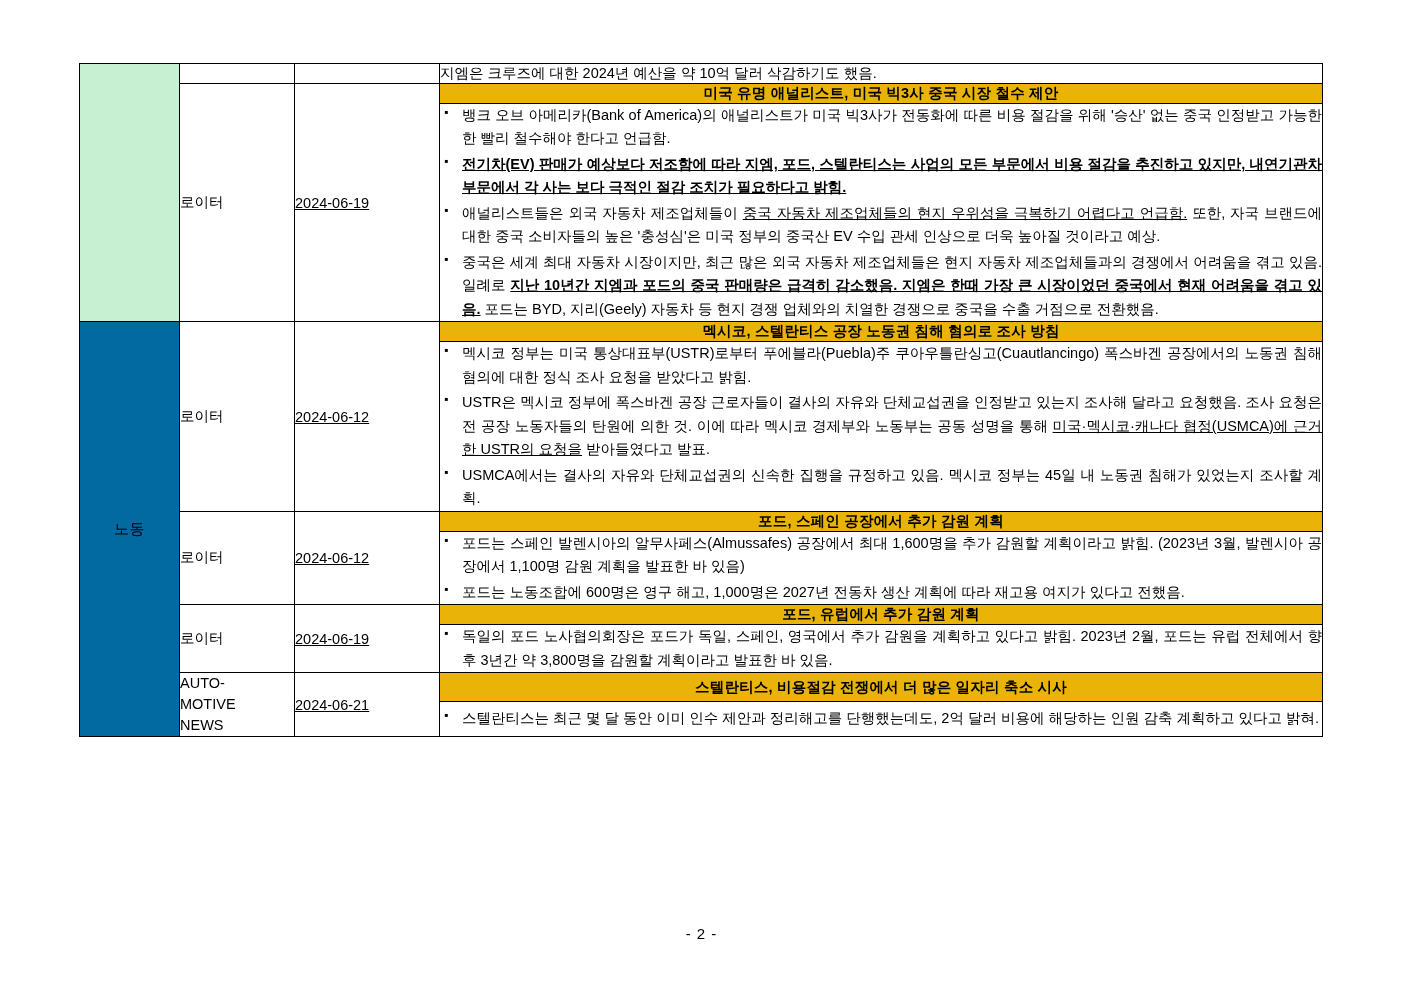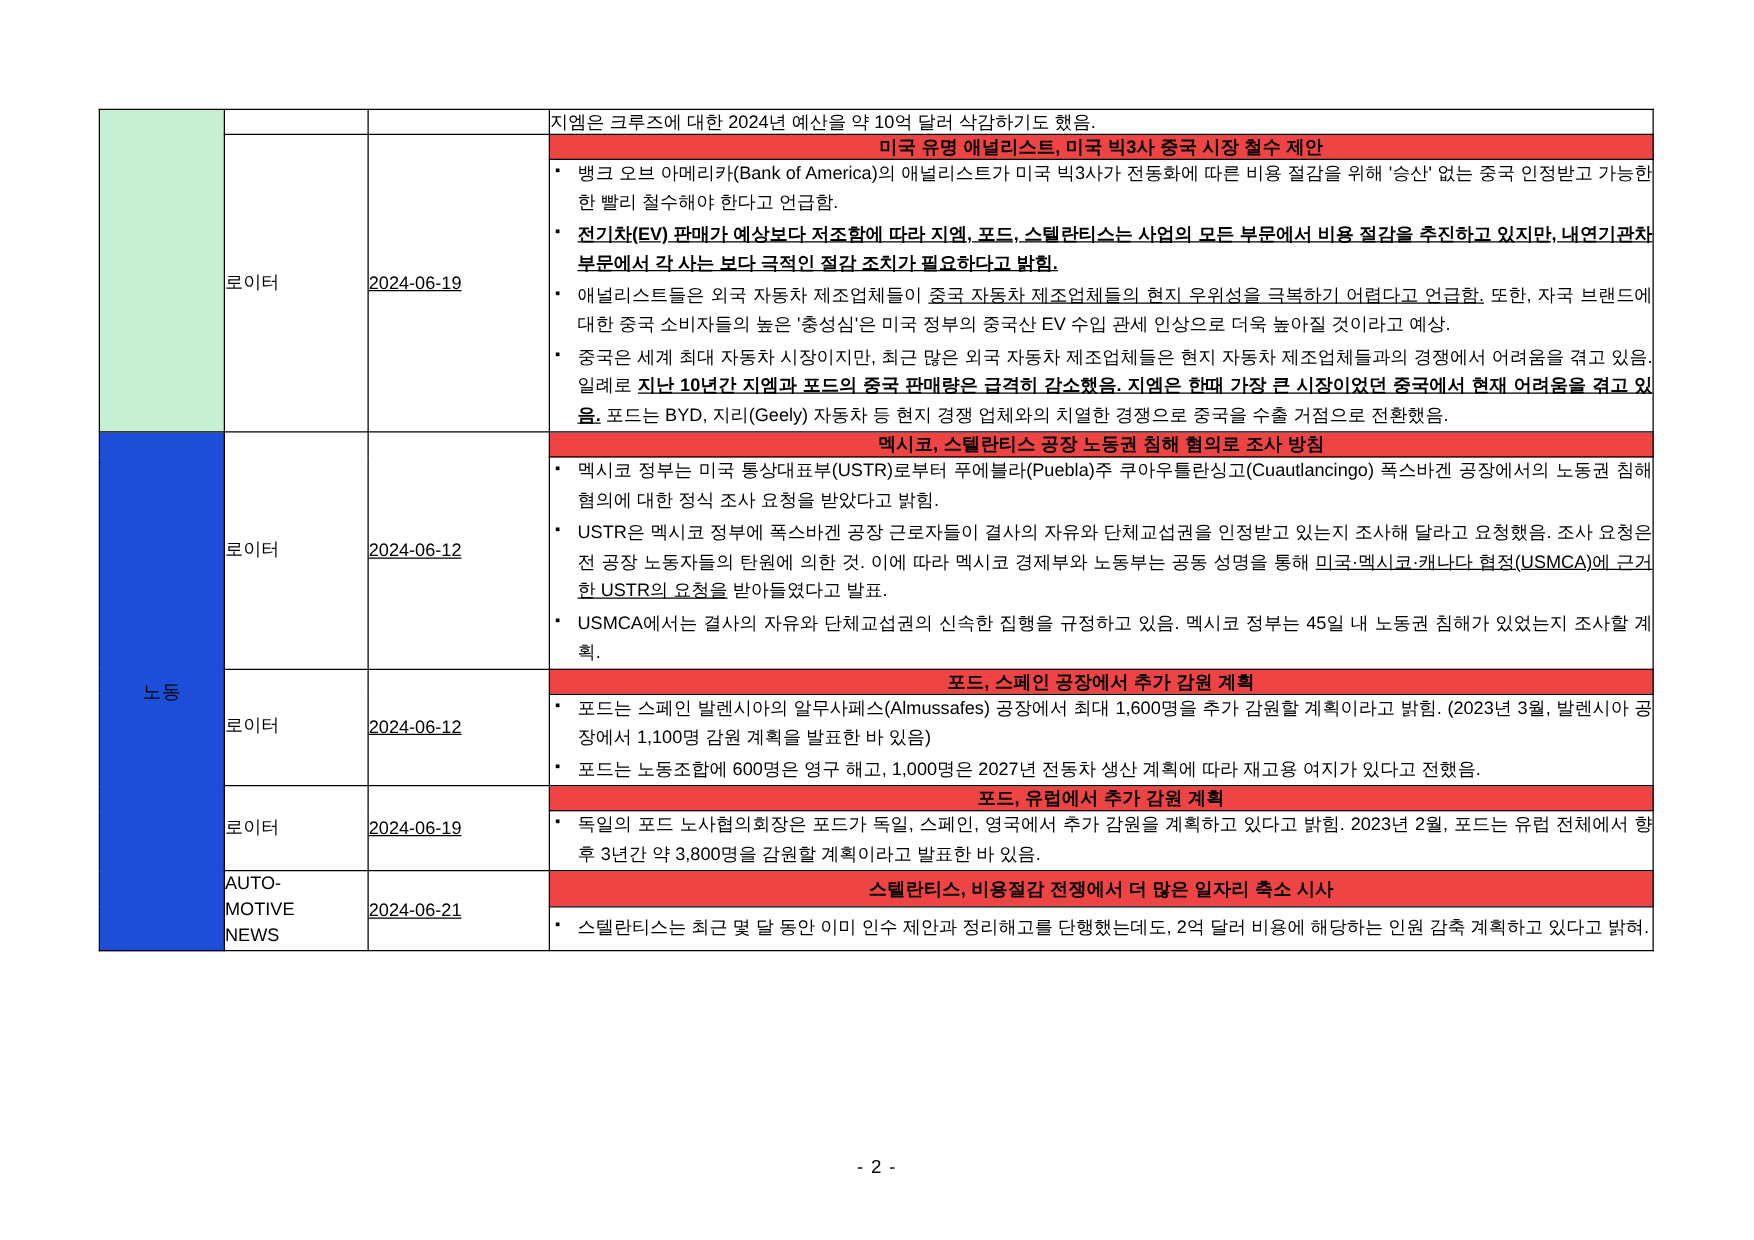--- a/index.html
+++ b/index.html
@@ -10,61 +10,61 @@
   body {
     width: 1403px;
     height: 992px;
     font-family: "Liberation Sans", sans-serif;
     color: #000000;
     position: relative;
   }
   .page {
     position: absolute;
     left: 79px;
-    top: 87px;
+    top: 63px;
     width: 1243px;
   }
   table.report {
     border-collapse: collapse;
     table-layout: fixed;
     width: 1243px;
     font-size: 14.5px;
   }
   table.report td {
     border: 1px solid #000000;
     vertical-align: middle;
     padding: 0;
   }
   
   col.c-category { width: 100px; }
   col.c-source   { width: 115px; }
   col.c-date     { width: 145px; }
   col.c-body     { width: 883px; }
 
   td.category {
-    background: #1d4ed8;
+    background: #0369a1;
     text-align: center;
     font-size: 15px;
     letter-spacing: 0.5px;
   }
   td.category.empty { background: #c7efd2; }
   td.source {
     text-align: left;
     font-size: 14.5px;
     line-height: 1.45;
     padding: 4px 2px;
   }
   td.date {
     text-align: left;
     font-size: 14.5px;
     white-space: nowrap;
     text-decoration: underline;
   }
   td.headline {
-    background: #ef4444;
+    background: #eab308;
     text-align: center;
     font-weight: bold;
     font-size: 14.5px;
     padding: 5px 6px 6px 6px;
     letter-spacing: 0.2px;
   }
   td.bodycell {
     padding: 6px 10px 7px 10px;
   }
   td.plaincell {

